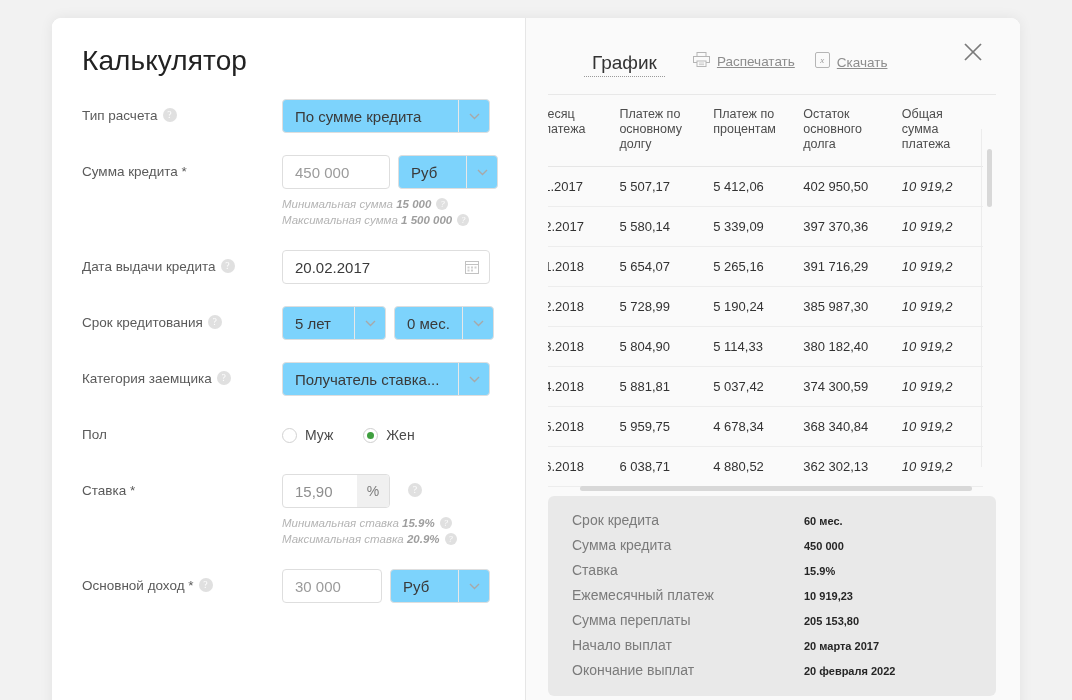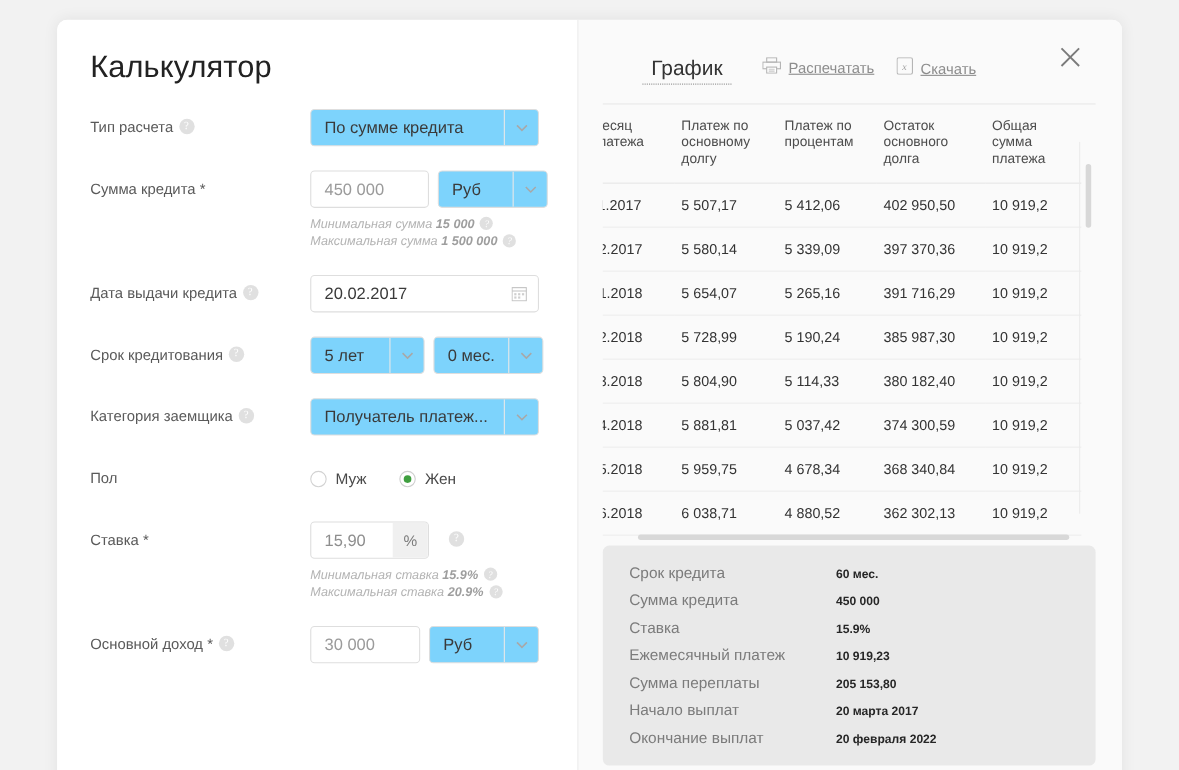--- a/index.html
+++ b/index.html
@@ -298,21 +298,21 @@
     padding: 12px 6px;
     white-space: nowrap;
   }
   .tbl tbody tr { border-top: 1px solid #ededed; }
   .tbl tbody tr:first-child { border-top: 1px solid #e6e6e6; }
   .col-m  { width: 82px; }
   .col-p  { width: 92px; }
   .col-i  { width: 86px; }
   .col-r  { width: 98px; }
   .col-t  { width: 88px; }
-  .cell-fade { color: #8d8d8d; }
+  .cell-fade { color: #8d8d8d; font-style: italic; }
   .cell-clip { color: #6f6f6f; }
 
   .v-scroll {
     position: absolute;
     right: 4px;
     top: 30px;
     width: 5px;
     height: 330px;
     background: transparent;
     cursor: pointer;
@@ -358,20 +358,21 @@
     top: 478px;
     background: #e9e9e9;
     border-radius: 6px;
     padding: 16px 22px 18px 24px;
     box-sizing: border-box;
   }
   .sum-row {
     display: flex;
     align-items: baseline;
     margin-bottom: 9px;
+    gap: 44px;
   }
   .sum-row:last-child { margin-bottom: 0; }
   .sum-label {
     width: 188px;
     flex: 0 0 188px;
     font-size: 14px;
     color: #7b7b7b;
   }
   .sum-value {
     font-size: 11px;
@@ -489,21 +490,21 @@
         </div>
       </div>
 
       <div class="field-row">
         <div class="field-label">
           <span>Категория заемщика</span><span class="help">?</span>
         </div>
         <div class="field-controls">
           <div class="ctrl-line">
             <div class="select-box w-cat">
-              <div class="select-val">Получатель платеж...</div>
+              <div class="select-val">Получатель ставка...</div>
               <div class="select-arrow">
                 <svg width="11" height="7" viewBox="0 0 11 7">
                     <path d="M1 1l4.5 4.5L10 1" fill="none" stroke="#a8a8a8" stroke-width="1.4"></path>
                   </svg>
               </div>
             </div>
           </div>
         </div>
       </div>
 

